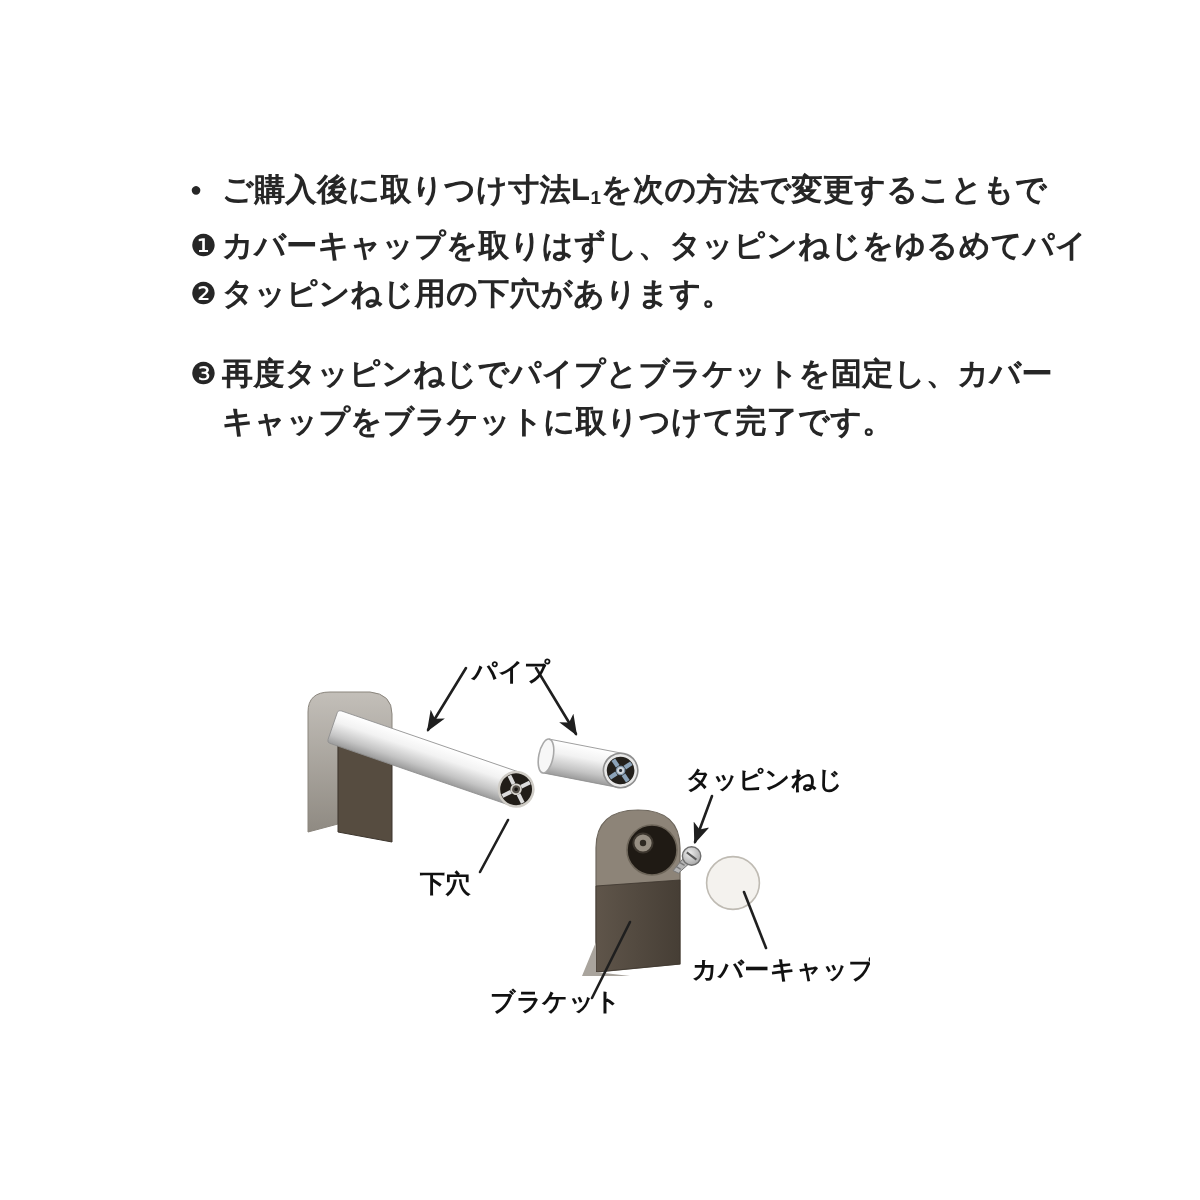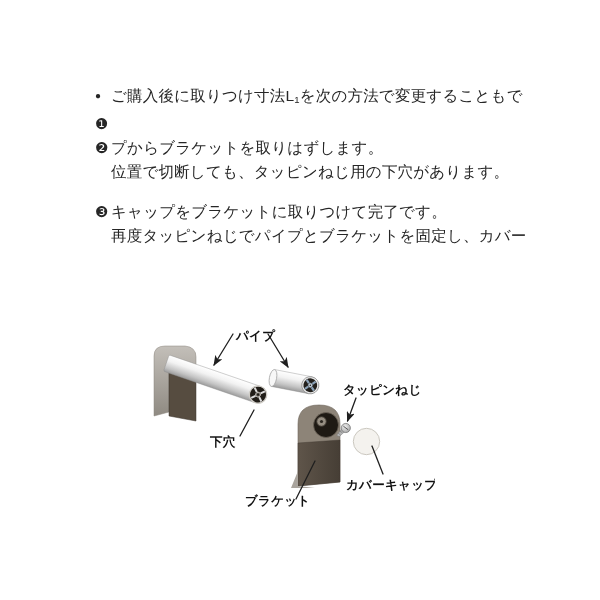--- a/index.html
+++ b/index.html
@@ -9,21 +9,21 @@
   }
   .doc{
     position:absolute;left:95px;top:84px;width:424px;
     font-size:15.5px;line-height:24px;color:#262626;font-weight:500;
     letter-spacing:0.2px;
   }
   .para{display:flex;align-items:flex-start;}
   .marker{flex:0 0 16px;width:16px;text-align:left;}
   .bullet-marker{font-size:10px;line-height:24px;}
   .step-marker{font-size:15px;line-height:24px;}
-  .lines{flex:1;}
+  .lines{flex:1;font-weight:bold;}
   .line{white-space:nowrap;}
   .sub{font-size:9.5px;vertical-align:-2px;letter-spacing:0;}
   .gap-before{margin-top:16px;}
   .diagram-svg{position:absolute;left:145px;top:318px;}
   .dlabel{
     font-family:"Liberation Sans","DejaVu Sans",sans-serif;
     font-size:12.5px;font-weight:bold;fill:#111111;letter-spacing:0.3px;
   }
   .leader{stroke:#1f1f1f;stroke-width:1.3;fill:none;stroke-linecap:round;}
 </style>
@@ -35,36 +35,36 @@
   <div class="para">
     <span class="marker bullet-marker">●</span>
     <div class="lines">
       <div class="line"><span>ご購入後に取りつけ寸法L</span><span class="sub">1</span><span>を次の方法で変更することもで</span></div>
     </div>
   </div>
 
   <div class="para">
     <span class="marker step-marker">❶</span>
     <div class="lines">
+      <div class="line"><span>カバーキャップを取りはずし、タッピンねじをゆるめてパイ</span></div>
     </div>
   </div>
 
   <div class="para">
     <span class="marker step-marker">❷</span>
     <div class="lines">
-      <div class="line"><span>プからブラケットを取りはずします。</span></div>
-      <div class="line"><span>位置で切断しても、タッピンねじ用の下穴があります。</span></div>
+      <div class="line"><span>タッピンねじ用の下穴があります。</span></div>
     </div>
   </div>
 
   <div class="para gap-before">
     <span class="marker step-marker">❸</span>
     <div class="lines">
+      <div class="line"><span>再度タッピンねじでパイプとブラケットを固定し、カバー</span></div>
       <div class="line"><span>キャップをブラケットに取りつけて完了です。</span></div>
-      <div class="line"><span>再度タッピンねじでパイプとブラケットを固定し、カバー</span></div>
     </div>
   </div>
 
 </div>
 
 <svg class="diagram-svg" width="290" height="202" viewBox="145 318 290 202" xmlns="http://www.w3.org/2000/svg">
   <defs>
     <marker id="arrowhead" viewBox="0 0 10 8" refX="9" refY="4" markerWidth="8" markerHeight="6.5" orient="auto">
       <path d="M0,0 L10,4 L0,8 L2.6,4 Z" fill="#1f1f1f"></path>
     </marker>

